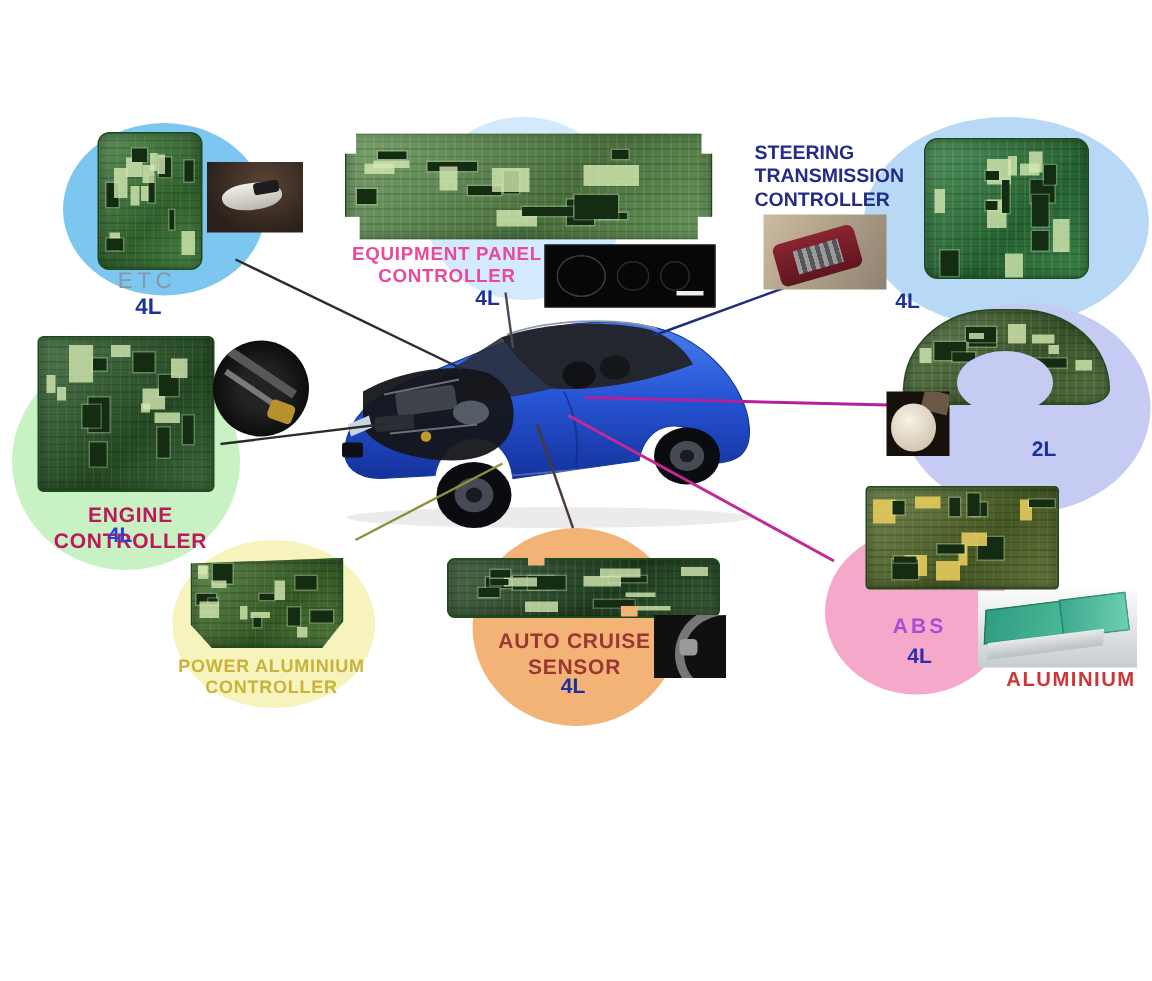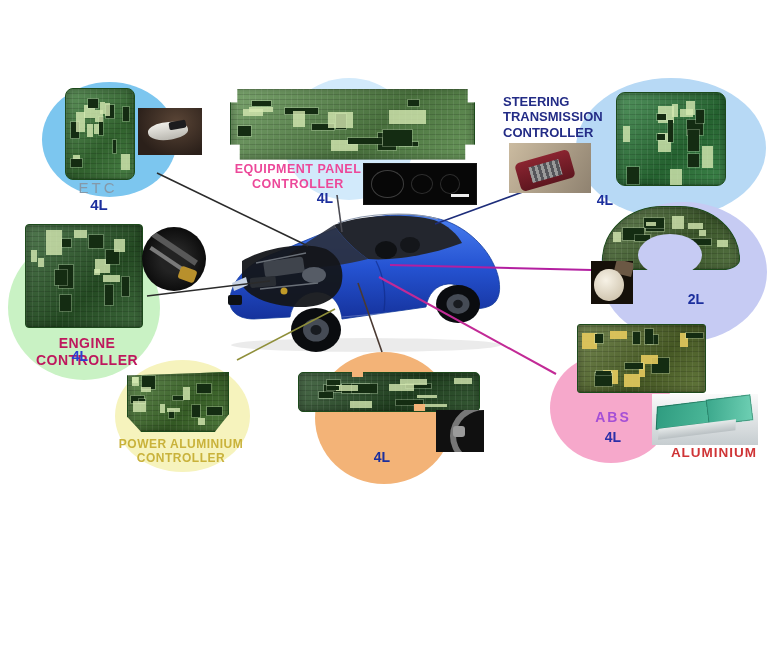--- a/index.html
+++ b/index.html
@@ -310,20 +310,24 @@
   <div class="lbl t-engine" style="left:12px;top:335px;width:150px;">
     <span>ENGINE CONTROLLER</span>
   </div>
   <div class="layers" style="left:60px;top:348px;width:40px;color:#2a3fd4;">4L</div>
 
   <div class="lbl t-power" style="left:111px;top:437px;width:140px;">
     <span>POWER ALUMINIUM</span>
     <span>CONTROLLER</span>
   </div>
 
+  <div class="lbl t-cruise" style="left:313px;top:419px;width:140px;">
+    <span>AUTO CRUISE</span>
+    <span>SENSOR</span>
+  </div>
   <div class="layers navy" style="left:362px;top:449px;width:40px;">4L</div>
 
   <div class="lbl t-abs" style="left:573px;top:409px;width:80px;">
     <span>ABS</span>
   </div>
   <div class="layers" style="left:593px;top:429px;width:40px;color:#2b2fa8;">4L</div>
 
   <div class="lbl t-alu" style="left:654px;top:445px;width:120px;">ALUMINIUM</div>
 
 </div>

